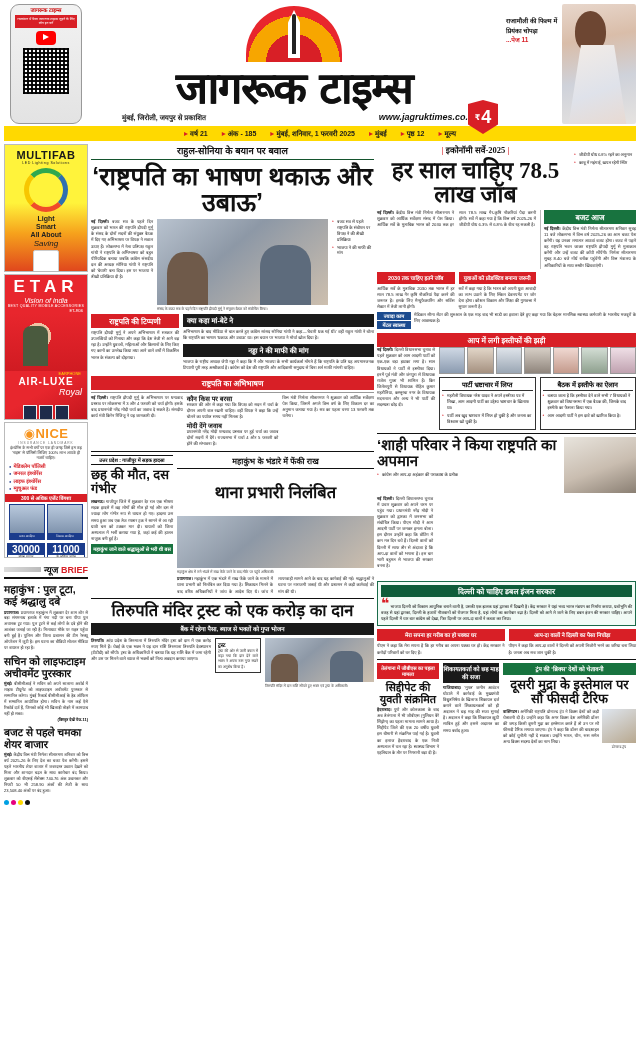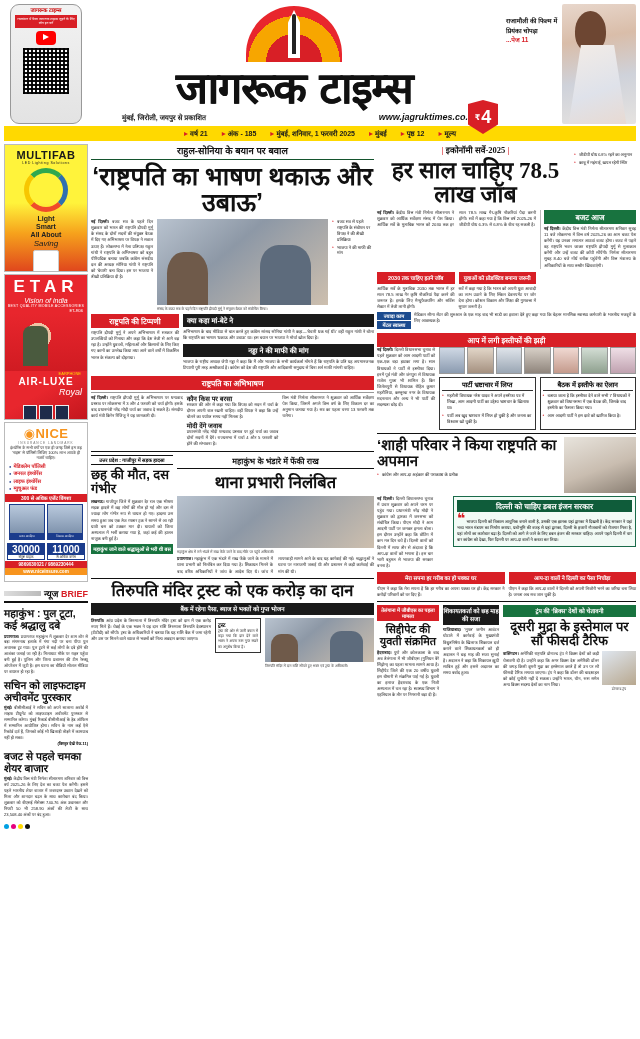--- a/index.html
+++ b/index.html
@@ -89,21 +89,21 @@
   .ad-etar .boxes i{display:block; width:14px; height:24px; background:#1e2b4a; border:1px solid #eee;}
 
   .ad-multifab { height:128px; background: linear-gradient(#fff33b 0 46%, #f6a21c 70%, #e0471d 100%); color:#222; text-align:center;}
   .ad-multifab .mf{font-size:11px; font-weight:bold; color:#1a1a1a; letter-spacing:0.5px; padding-top:4px;}
   .ad-multifab .mfsub{font-size:3.6px; letter-spacing:0.5px;}
   .ad-multifab .ring{width:44px;height:44px;border-radius:50%;border:5px solid; border-color:#2fa84f #2f6fb0 #f04b2a #f7c600; margin:3px auto;}
   .ad-multifab .txt{font-size:7px; font-weight:bold; line-height:1.15;}
   .ad-multifab .sw{font-size:8px; font-style:italic;}
   .ad-multifab .plate{width:26px;height:30px;background:#fff;border:1px solid #ccc;margin:2px auto;border-radius:2px;}
 
-  .ad-nice { height:160px; background:#fff; color:#111; text-align:center; }
+  .ad-nice { height:136px; background:#fff; color:#111; text-align:center; }
   .ad-nice .logo{font-size:13px;font-weight:bold;color:#1b3c8c; letter-spacing:0.5px; padding-top:3px;}
   .ad-nice .logo span{color:#f7941e;}
   .ad-nice .tag{font-size:3.2px;color:#777;letter-spacing:1px;}
   .ad-nice .ln{font-size:3.9px;color:#222;line-height:1.25;padding:1px 3px;}
   .ad-nice ul{list-style:none;text-align:left;padding:1px 4px;}
   .ad-nice li{font-size:5.2px;font-weight:bold;color:#d81f26;line-height:1.45;}
   .ad-nice li:before{content:"\25CF"; color:#1b3c8c; font-size:4px; margin-right:2px;}
   .ad-nice .strip{background:#d81f26;color:#fff;font-size:5px;font-weight:bold;padding:1px;}
   .ad-nice .faces{display:flex;gap:2px;justify-content:center;padding:2px 2px;}
   .ad-nice .face{width:36px;}
@@ -360,21 +360,21 @@
 
       <div style="display:flex;gap:4px;">
         <div style="width:82px;">
           <div style="font-size:5px;font-weight:bold;text-align:center;border-top:1px solid #111;border-bottom:1px solid #111;padding:1px 0;">उत्तर प्रदेश : गाजीपुर में सड़क हादसा</div>
           <div class="hl-3" style="margin:3px 0;text-align:left;">छह की मौत, दस गंभीर</div>
           <p class="lede"><b>लखनऊ।</b> <span>गाजीपुर जिले में शुक्रवार देर रात एक भीषण सड़क हादसे में छह लोगों की मौत हो गई और दस से ज्यादा लोग गंभीर रूप से घायल हो गए। हादसा उस समय हुआ जब एक तेज रफ्तार ट्रक ने सामने से आ रही यात्री बस को टक्कर मार दी। घायलों को जिला अस्पताल में भर्ती कराया गया है, जहां कई की हालत नाजुक बनी हुई है।</span></p>
           <div class="greenbar" style="font-size:5px;margin-top:2px;">महाकुंभ जाने वाले श्रद्धालुओं से भरी थी बस</div>
         </div>
         <div style="flex:1;">
           <div class="kicker" style="font-size:8px;border-bottom:1px solid #111;">महाकुंभ के भंडारे में फेंकी राख</div>
-          <div class="hl-2" style="margin:5px 0;">थाना प्रभारी निलंबित</div>
+          <div class="hl-2" style="margin:15px 0;">थाना प्रभारी निलंबित</div>
           <div class="photo" style="height:52px;"></div>
           <div class="cap">महाकुंभ क्षेत्र में लगे भंडारे में राख फेंके जाने के बाद मौके पर पहुंचे अधिकारी।</div>
           <p class="lede cols2" style="margin-top:2px;"><b>प्रयागराज।</b> <span>महाकुंभ में एक भंडारे में राख फेंके जाने के मामले में थाना प्रभारी को निलंबित कर दिया गया है। शिकायत मिलने के बाद वरिष्ठ अधिकारियों ने जांच के आदेश दिए थे। जांच में लापरवाही सामने आने के बाद यह कार्रवाई की गई। श्रद्धालुओं ने घटना पर नाराजगी जताई थी और प्रशासन से कड़ी कार्रवाई की मांग की थी।</span></p>
         </div>
       </div>
 
       <div class="rule"></div>
 
       <div>
         <div class="hl-2">तिरुपति मंदिर ट्रस्ट को एक करोड़ का दान</div>
@@ -488,21 +488,21 @@
             <div class="hl-2" style="text-align:left;font-size:15px;">‘शाही परिवार ने किया राष्ट्रपति का अपमान</div>
             <ul class="bullets" style="margin-top:3px;">
               <li>कांग्रेस और आप-दा अहंकार की पराकाष्ठा के प्रतीक</li>
             </ul>
           </div>
           <div style="width:72px;">
             <div class="photo" style="height:56px;background:linear-gradient(160deg,#e8e4dd,#c9bdb0 55%,#8a7f73);"></div>
           </div>
         </div>
 
-        <div style="display:flex;gap:20px;margin-top:3px;">
+        <div style="display:flex;gap:12px;margin-top:3px;flex-direction:column;">
           <div style="width:56px;">
             <p class="lede"><b>नई दिल्ली।</b> <span>दिल्ली विधानसभा चुनाव में प्रचार शुक्रवार को अपने चरम पर पहुंच गया। प्रधानमंत्री नरेंद्र मोदी ने शुक्रवार को द्वारका में जनसभा को संबोधित किया। पीएम मोदी ने आम आदमी पार्टी पर जमकर हमला बोला। इस दौरान उन्होंने कहा कि वोटिंग में कम मत दिन बचे हैं। दिल्ली वालों को दिल्ली में साफ तौर से अंदाजा है कि आप-दा वालों को भगाना है। इस बार भारी बहुमत से भाजपा की सरकार बनना है।</span></p>
           </div>
           <div style="flex:1;">
             <div class="quotebox">
               <div class="qh">दिल्ली को चाहिए डबल इंजन सरकार</div>
               <p><span class="bigquote">❝</span> <span>भाजपा दिल्ली को विकास आधुनिक बनाने वाली है, उसकी एक झलक यहां द्वारका में दिखती है। केंद्र सरकार ने यहां भव्य भारत मंडपम का निर्माण कराया, यशोभूमि की वजह से यहां द्वारका, दिल्ली के हजारों नौजवानों को रोजगार मिला है, यहां लोगों का कारोबार बढ़ा है। दिल्ली को आगे ले जाने के लिए डबल इंजन की सरकार चाहिए। आपने पहले दिल्ली में चार बार कांग्रेस को देखा, फिर दिल्ली पर आप-दा वालों ने कब्जा कर लिया।</span></p>
             </div>
           </div>
         </div>

